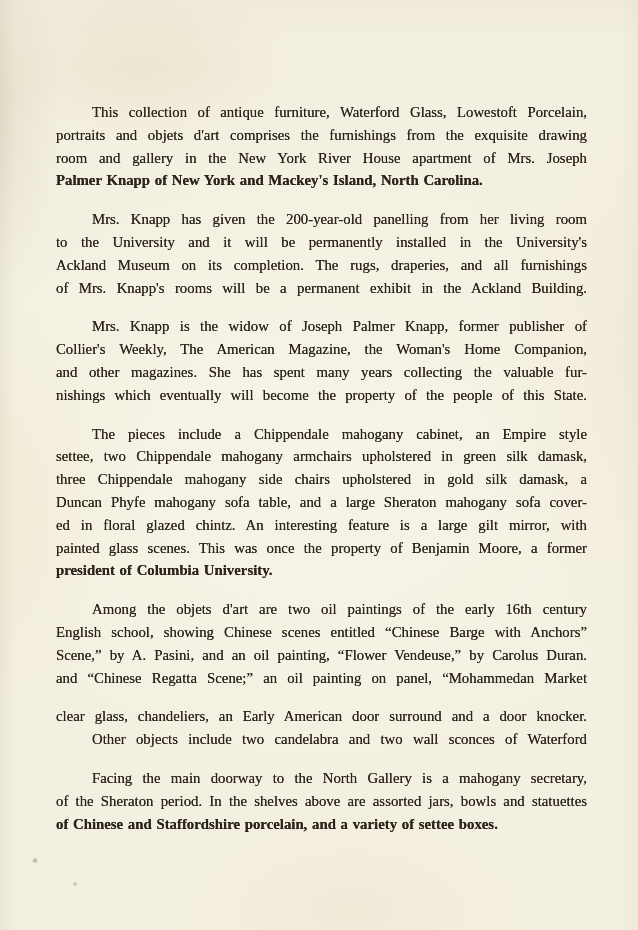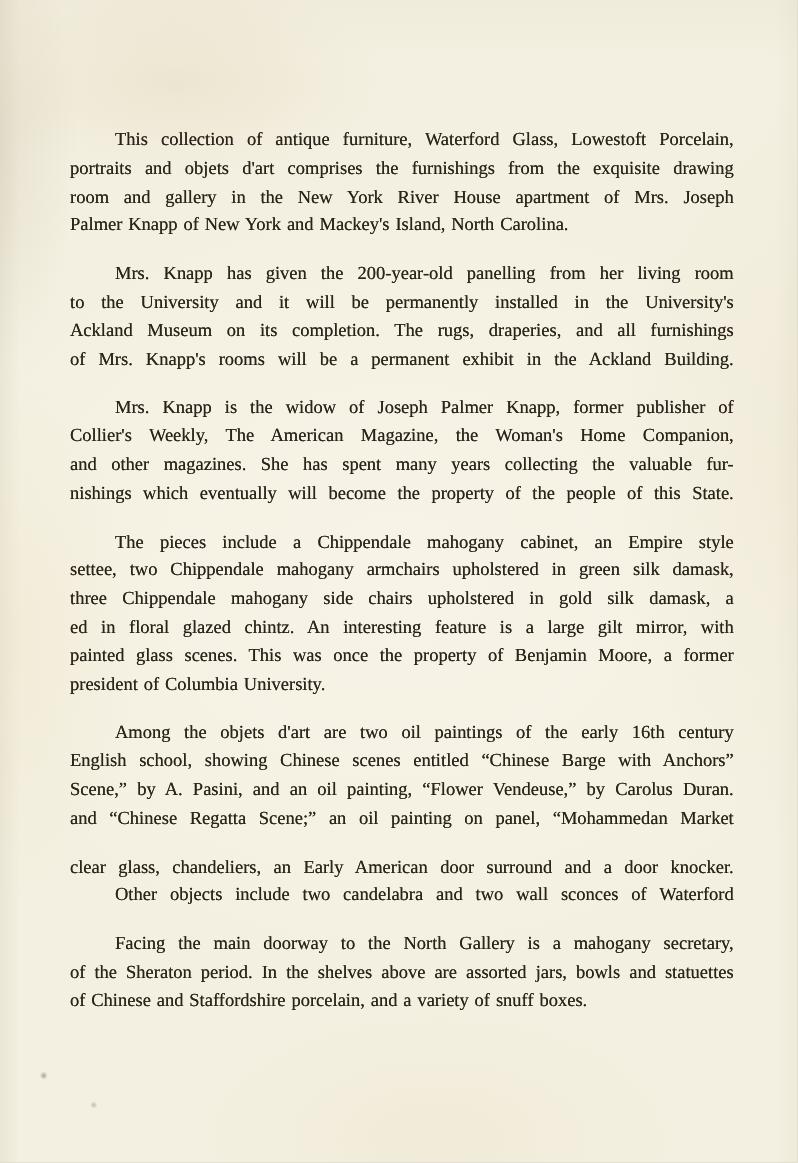--- a/index.html
+++ b/index.html
@@ -37,21 +37,21 @@
     text-shadow: 0 0 0.45px rgba(43,36,27,0.85);
     word-spacing: 1px;
   }
   .paragraph { margin: 0 0 16px 0; }
   .paragraph:last-child { margin-bottom: 16px; }
   .line {
     text-align: justify;
     text-align-last: justify;
     text-justify: inter-word;
   }
-  .line.last { text-align-last: left; }
+  .line.last { text-align-last: left; font-weight: bold; }
   .line.first { text-indent: 36px; }
   .speck {
     position: absolute;
     border-radius: 50%;
     background: radial-gradient(circle, rgba(95,90,72,0.5), rgba(95,90,72,0) 70%);
   }
   .speck-1 { left: 32px; top: 857px; width: 6px; height: 7px; }
   .speck-2 { left: 72px; top: 881px; width: 6px; height: 6px; opacity: 0.7; }
 </style>
 </head>
@@ -74,35 +74,36 @@
       <div class="paragraph">
         <div class="line first">Mrs. Knapp is the widow of Joseph Palmer Knapp, former publisher of</div>
         <div class="line">Collier's Weekly, The American Magazine, the Woman's Home Companion,</div>
         <div class="line">and other magazines. She has spent many years collecting the valuable fur-</div>
         <div class="line">nishings which eventually will become the property of the people of this State.</div>
       </div>
       <div class="paragraph">
         <div class="line first">The pieces include a Chippendale mahogany cabinet, an Empire style</div>
         <div class="line">settee, two Chippendale mahogany armchairs upholstered in green silk damask,</div>
         <div class="line">three Chippendale mahogany side chairs upholstered in gold silk damask, a</div>
+        <div class="line">Duncan Phyfe mahogany sofa table, and a large Sheraton mahogany sofa cover-</div>
         <div class="line">ed in floral glazed chintz. An interesting feature is a large gilt mirror, with</div>
         <div class="line">painted glass scenes. This was once the property of Benjamin Moore, a former</div>
         <div class="line last">president of Columbia University.</div>
       </div>
       <div class="paragraph">
         <div class="line first">Among the objets d'art are two oil paintings of the early 16th century</div>
         <div class="line">English school, showing Chinese scenes entitled “Chinese Barge with Anchors”</div>
         <div class="line">Scene,” by A. Pasini, and an oil painting, “Flower Vendeuse,” by Carolus Duran.</div>
         <div class="line">and “Chinese Regatta Scene;” an oil painting on panel, “Mohammedan Market</div>
       </div>
       <div class="paragraph">
         <div class="line">clear glass, chandeliers, an Early American door surround and a door knocker.</div>
         <div class="line first">Other objects include two candelabra and two wall sconces of Waterford</div>
       </div>
       <div class="paragraph">
         <div class="line first">Facing the main doorway to the North Gallery is a mahogany secretary,</div>
         <div class="line">of the Sheraton period. In the shelves above are assorted jars, bowls and statuettes</div>
-        <div class="line last">of Chinese and Staffordshire porcelain, and a variety of snuff boxes.</div>
+        <div class="line last">of Chinese and Staffordshire porcelain, and a variety of settee boxes.</div>
       </div>
     </div>
   <div class="speck speck-1"></div>
   <div class="speck speck-2"></div>
 </div>
 
 </body></html>

